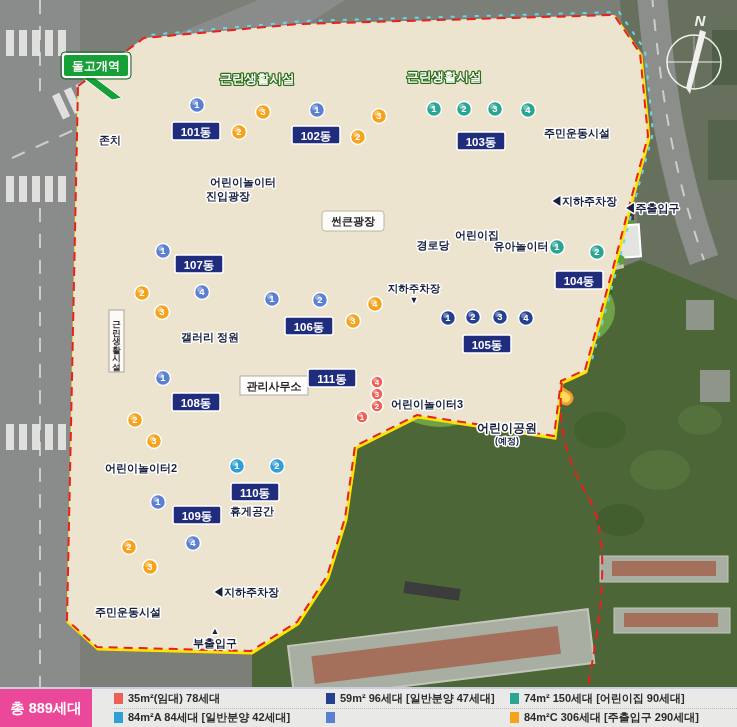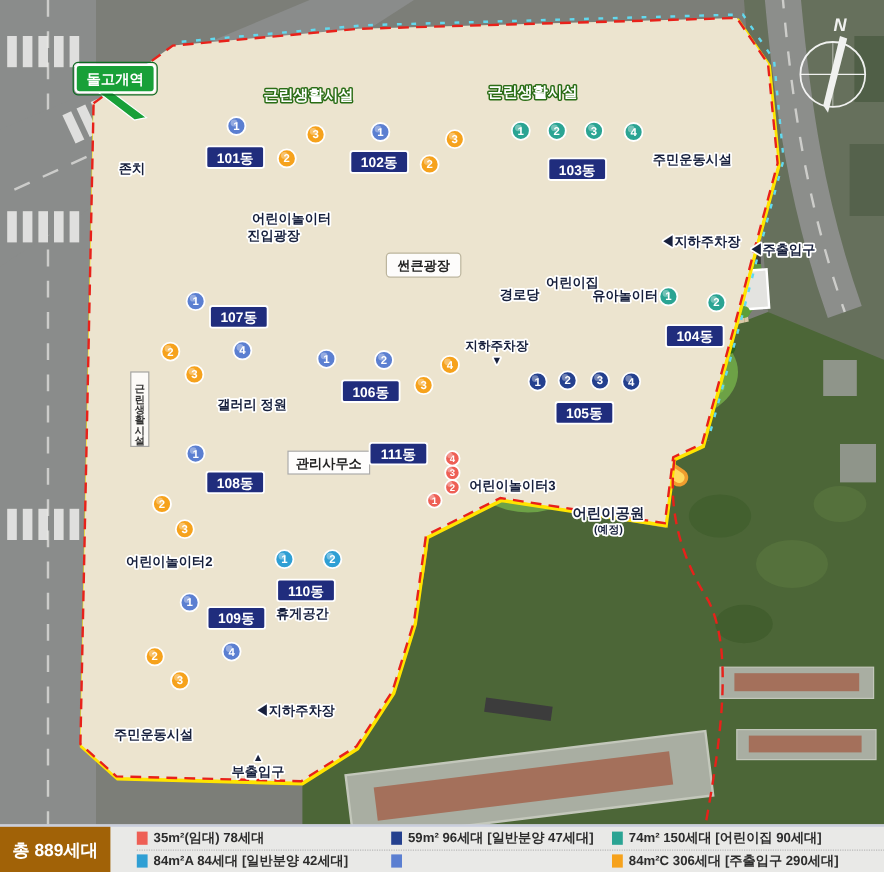--- a/index.html
+++ b/index.html
@@ -5,21 +5,21 @@
   html,body{margin:0;padding:0;background:#555;}
   #stage{position:relative;width:737px;height:727px;overflow:hidden;font-family:"Liberation Sans",sans-serif;background:#75776f;}
   svg{display:block;}
   svg text{font-family:"Liberation Sans",sans-serif;}
   .halo{font-weight:bold;fill:#17203d;stroke:#ffffff;stroke-width:3px;paint-order:stroke;stroke-linejoin:round;text-anchor:middle;font-size:11px;}
   .bar-label{font-weight:bold;fill:#ffffff;stroke:#2a6d16;stroke-width:2.5px;paint-order:stroke;stroke-linejoin:round;text-anchor:middle;font-size:12.5px;}
   .box-label{font-weight:bold;fill:#222;text-anchor:middle;font-size:11px;}
   .bldg-label{font-weight:bold;fill:#fff;text-anchor:middle;font-size:11.5px;}
   .unit-num{font-weight:bold;fill:#fff;text-anchor:middle;}
   #legend{position:absolute;left:0;top:687px;width:737px;height:40px;display:flex;background:#e9e9e7;border-top:2px solid #c9cedd;box-sizing:border-box;}
-  #legend-total{width:92px;background:#a16207;color:#fff;font-weight:bold;font-size:14.5px;display:flex;align-items:center;justify-content:center;flex:0 0 92px;}
+  #legend-total{width:92px;background:#ec4899;color:#fff;font-weight:bold;font-size:14.5px;display:flex;align-items:center;justify-content:center;flex:0 0 92px;}
   #legend-rows{flex:1;display:flex;flex-direction:column;justify-content:center;padding-left:22px;}
   .lg-row{display:flex;align-items:center;height:18px;}
   .lg-row + .lg-row{border-top:1px dotted #b9b9b9;}
   .lg-item{display:flex;align-items:center;font-size:11px;font-weight:bold;color:#2c2c2c;white-space:nowrap;}
   .lg-item:nth-child(1){width:212px;}
   .lg-item:nth-child(2){width:184px;}
   .lg-sw{display:inline-block;width:9px;height:11px;margin-right:5px;flex:0 0 9px;}
 </style>
 </head>
 <body>

